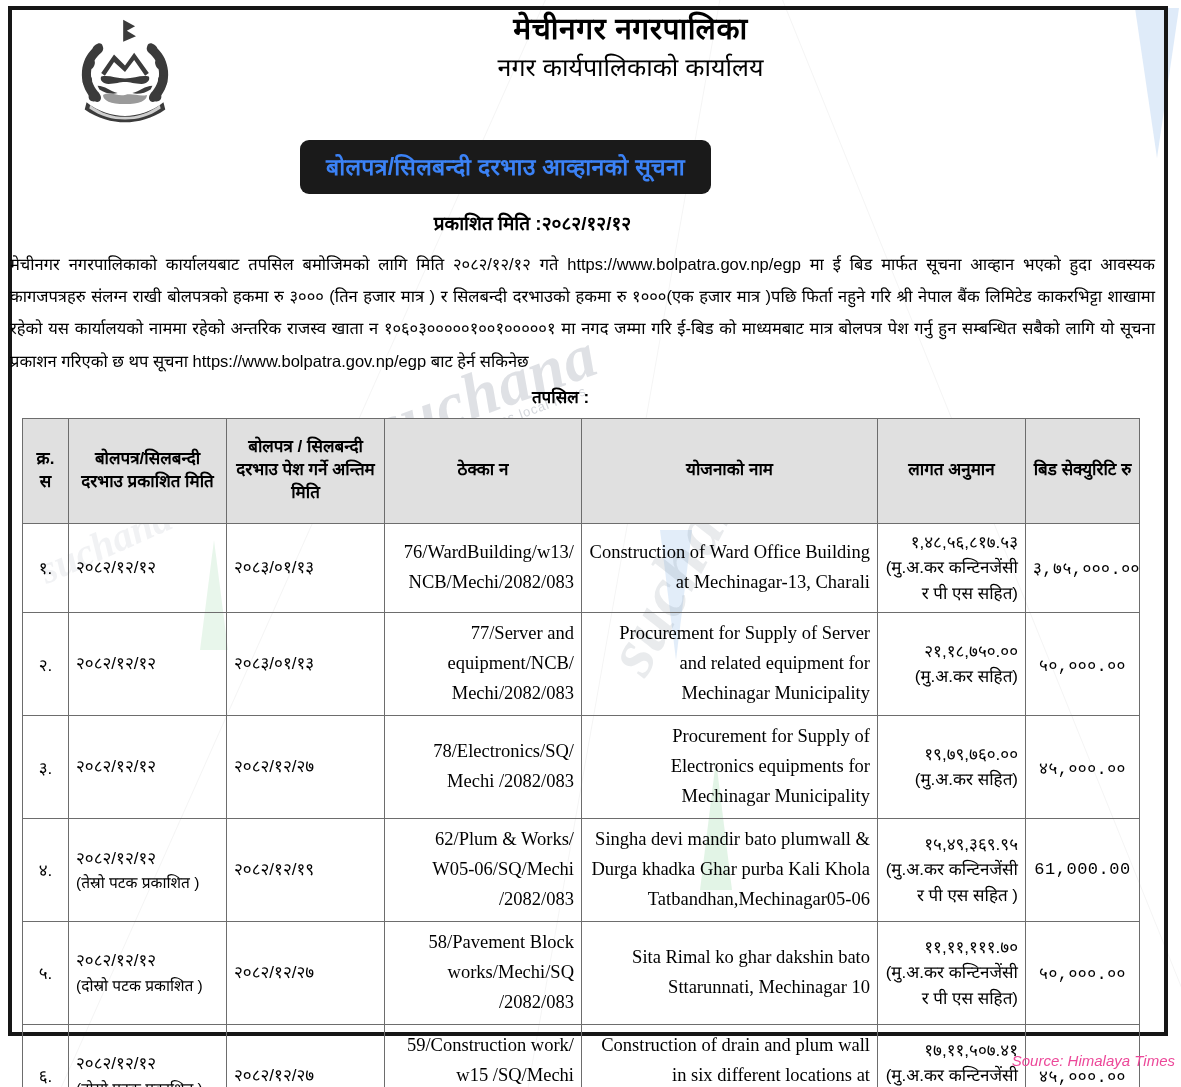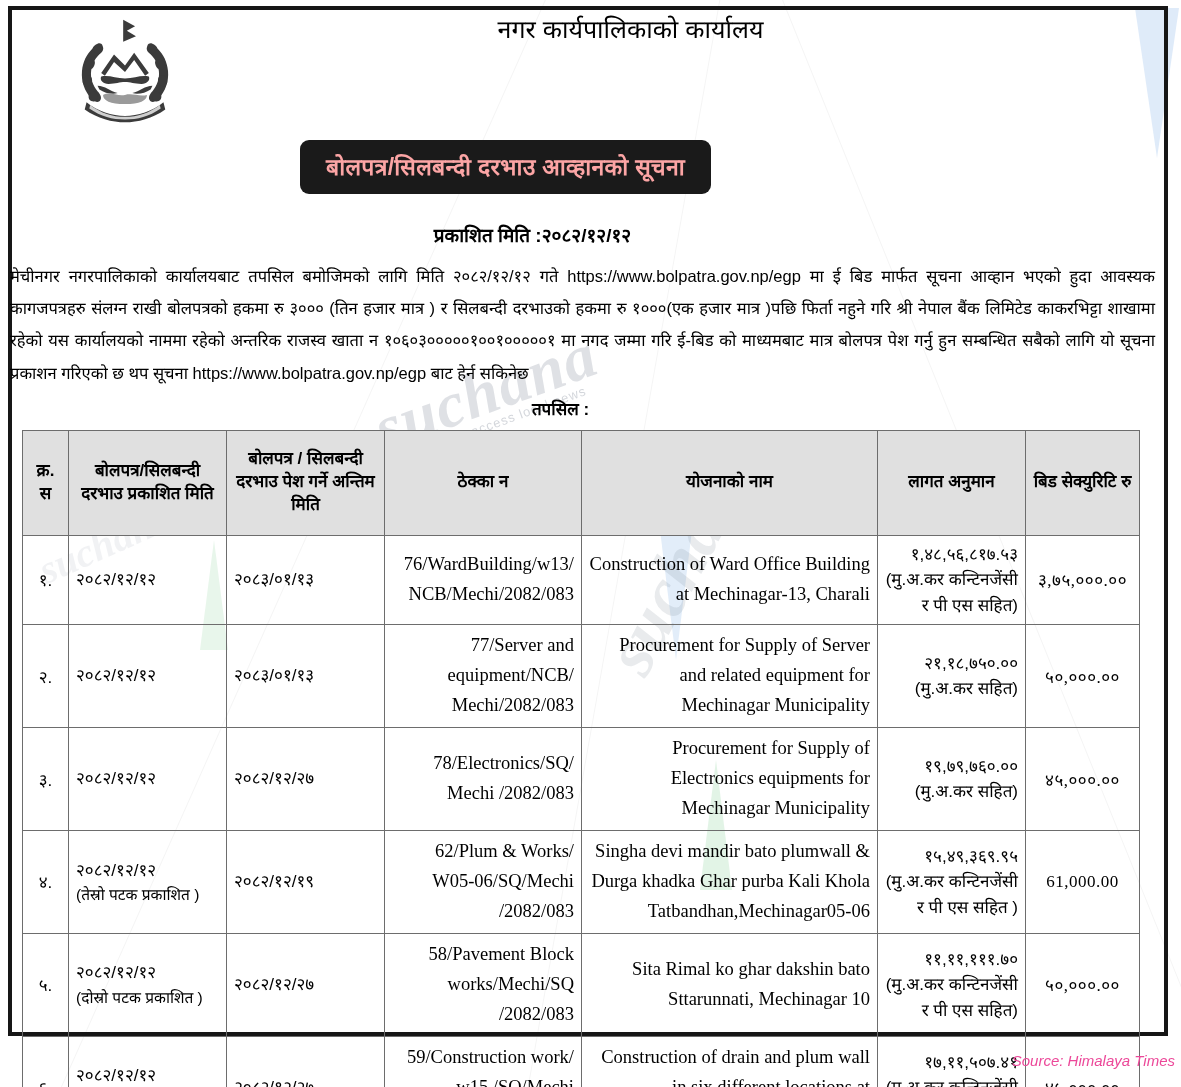--- a/index.html
+++ b/index.html
@@ -165,35 +165,35 @@
     margin-top: 3px;
   }
   .notice-banner-row {
     display: flex;
     justify-content: center;
     margin-top: 14px;
     padding-right: 170px;
   }
   .notice-banner {
     background: #1a1a1a;
-    color: #fca5a5;
+    color: #3b82f6;
     font-family: "Liberation Sans", "DejaVu Sans", sans-serif;
     font-size: 23px;
     font-weight: bold;
     padding: 10px 26px 12px 26px;
     border-radius: 9px;
     letter-spacing: 0.3px;
     white-space: nowrap;
   }
   .pub-date {
     text-align: center;
     font-family: "Liberation Sans", "DejaVu Sans", sans-serif;
     font-size: 19px;
     font-weight: bold;
-    margin-top: 28px;
+    margin-top: 16px;
     padding-right: 116px;
   }
 
   
   .body-para {
     margin: 12px 26px 0 10px;
     font-family: "Liberation Sans", "DejaVu Sans", sans-serif;
     font-size: 16.5px;
     line-height: 1.95;
     text-align: justify;
@@ -253,21 +253,21 @@
   }
   td.c-amt {
     text-align: right;
     font-family: "Liberation Sans", "DejaVu Sans", sans-serif;
     font-size: 17px;
     line-height: 1.5;
   }
   td.c-amt .sub { font-size: 17px; display: block; }
   td.c-sec {
     text-align: center;
-    font-family: Liberation Serif, serif;
+    font-family: Liberation Mono, monospace;
     font-size: 17px;
     letter-spacing: 0.5px;
   }
 
   .col-sn    { width: 46px; }
   .col-pub   { width: 158px; }
   .col-sub   { width: 158px; }
   .col-cont  { width: 197px; }
   .col-proj  { width: 296px; }
   .col-est   { width: 148px; }
@@ -341,20 +341,21 @@
                    C84 90 76 94 60 94 C44 94 36 90 36 84 Z" fill="#9a9a9a"></path>
 
           <path d="M18 92 C30 102 46 107 60 107 C74 107 90 102 102 92
                    L104 100 C90 110 74 114 60 114 C46 114 30 110 16 100 Z"></path>
           <path d="M22 95 C34 104 46 108 60 108 C74 108 86 104 98 95
                    L99 99 C86 108 74 111 60 111 C46 111 34 108 21 99 Z" fill="#cfcfcf"></path>
         </g>
       </svg>
     </div>
     <div class="head-titles">
+      <div class="org-name">मेचीनगर नगरपालिका</div>
       <div class="org-office">नगर कार्यपालिकाको कार्यालय</div>
     </div>
   </div>
 
   <div class="notice-banner-row">
     <div class="notice-banner">बोलपत्र/सिलबन्दी दरभाउ आव्हानको सूचना</div>
   </div>
 
   <div class="pub-date">प्रकाशित मिति :२०८२/१२/१२</div>
 

